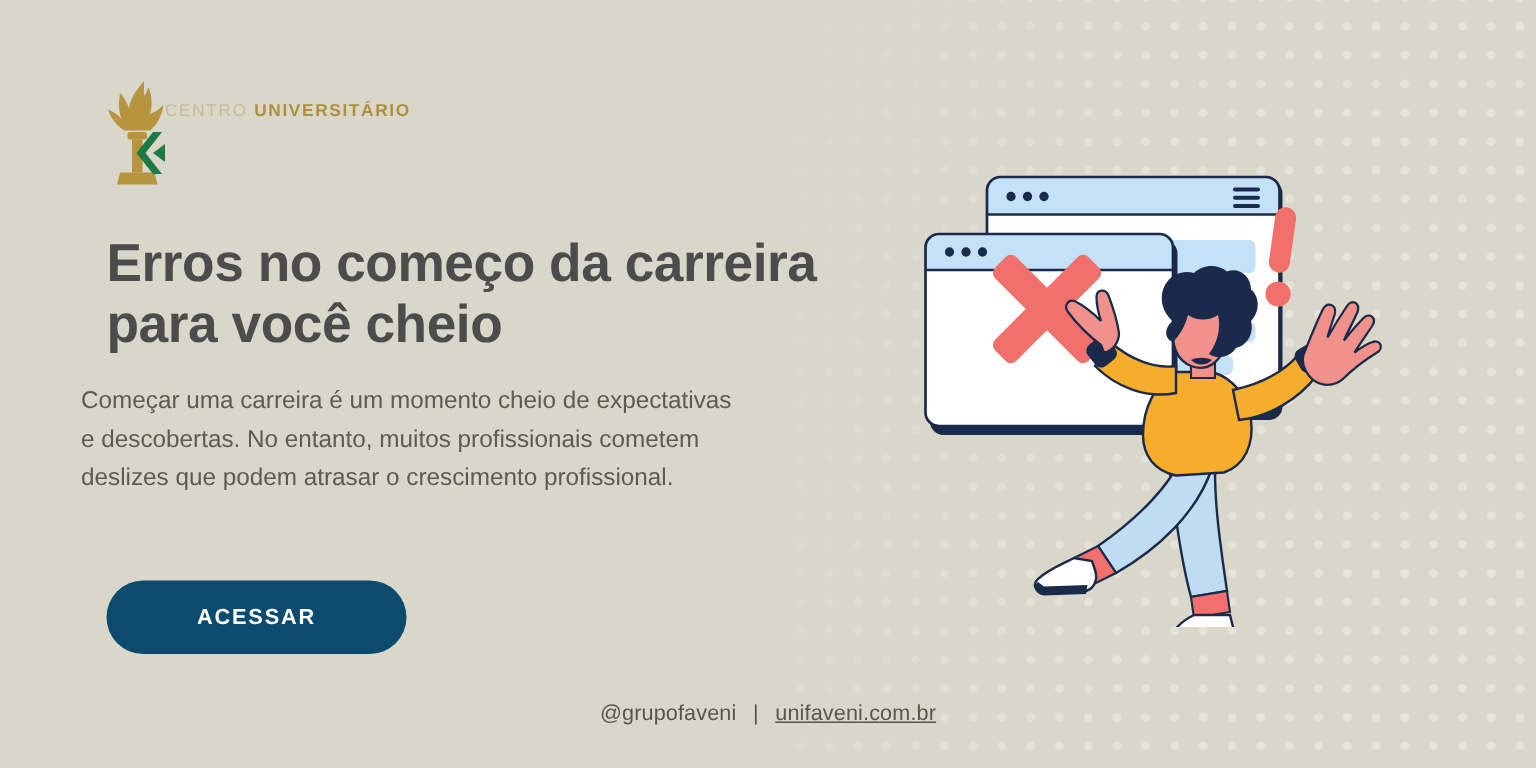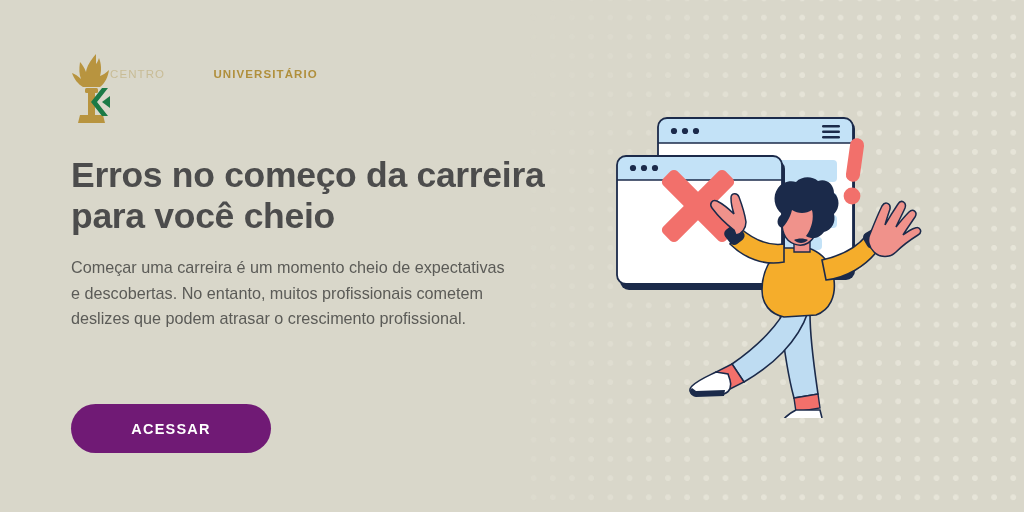--- a/index.html
+++ b/index.html
@@ -62,21 +62,20 @@
     line-height: 13px;
     white-space: nowrap;
   }
   .logo-line1 .w-centro {
     color: #c8bc96;
     font-weight: 400;
   }
   .logo-line1 .w-univ {
     color: #b08f3c;
     font-weight: 700;
-    margin-left: 44px;
   }
   .logo-line2 {
     font-family: "Liberation Serif", serif;
     font-size: 41px;
     line-height: 42px;
     letter-spacing: 0.5px;
     color: #1b7a46;
     font-weight: 400;
     white-space: nowrap;
     margin-top: 1px;
@@ -90,40 +89,40 @@
     width: 500px;
     margin: 0;
     font-size: 35.5px;
     line-height: 41px;
     font-weight: 700;
     letter-spacing: -0.3px;
     color: #4c4c4c;
   }
   .subcopy {
     position: absolute;
-    left: 71px;
+    left: 54px;
     top: 255px;
     width: 442px;
     margin: 0;
     font-size: 16.2px;
     line-height: 25.6px;
     color: #5b5b57;
     font-weight: 400;
   }
 
   
   .cta {
     position: absolute;
     left: 71px;
-    top: 404px;
+    top: 387px;
     width: 200px;
     height: 49px;
     border: none;
     border-radius: 25px;
-    background: #701a75;
+    background: #0c4a6e;
     color: #ffffff;
     font-family: "Liberation Sans", sans-serif;
     font-size: 14.5px;
     font-weight: 700;
     letter-spacing: 1.2px;
     cursor: pointer;
     padding: 0;
   }
 
   
@@ -185,20 +184,23 @@
         <span class="w-centro">CENTRO </span><span class="w-univ">UNIVERSITÁRIO</span>
       </div>
     </div>
   </div>
 
   <h1 class="headline">Erros no começo da carreira para você cheio</h1>
   <p class="subcopy">Começar uma carreira é um momento cheio de expectativas e descobertas. No entanto, muitos profissionais cometem deslizes que podem atrasar o crescimento profissional.</p>
 
   <button class="cta">ACESSAR</button>
 
+  <div class="footer">
+    <span class="handle">@grupofaveni</span><span class="sep">|</span><span class="site">unifaveni.com.br</span>
+  </div>
 
   <div class="illus">
     <svg viewBox="0 0 330 320" width="330" height="320" aria-hidden="true">
 
       <g>
         <rect x="48" y="22" width="195" height="160" rx="9" fill="#1b2a4a"></rect>
         <rect x="46" y="20" width="195" height="157" rx="9" fill="#ffffff"></rect>
         <path d="M46 29 a9 9 0 0 1 9 -9 h177 a9 9 0 0 1 9 9 v16 h-195 z" fill="#c3e2f7"></path>
         <line x1="46" y1="45" x2="241" y2="45" stroke="#1b2a4a" stroke-width="1.6"></line>
         <rect x="46" y="20" width="195" height="157" rx="9" fill="none" stroke="#1b2a4a" stroke-width="1.8"></rect>

